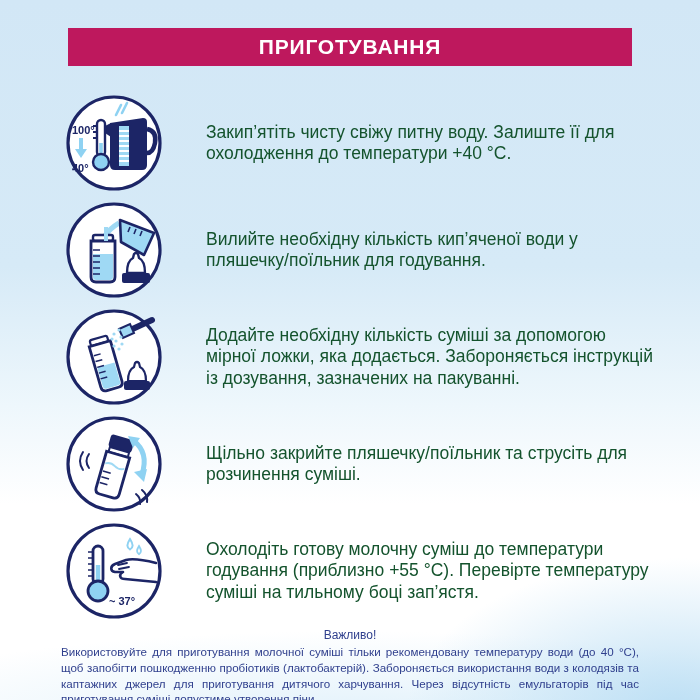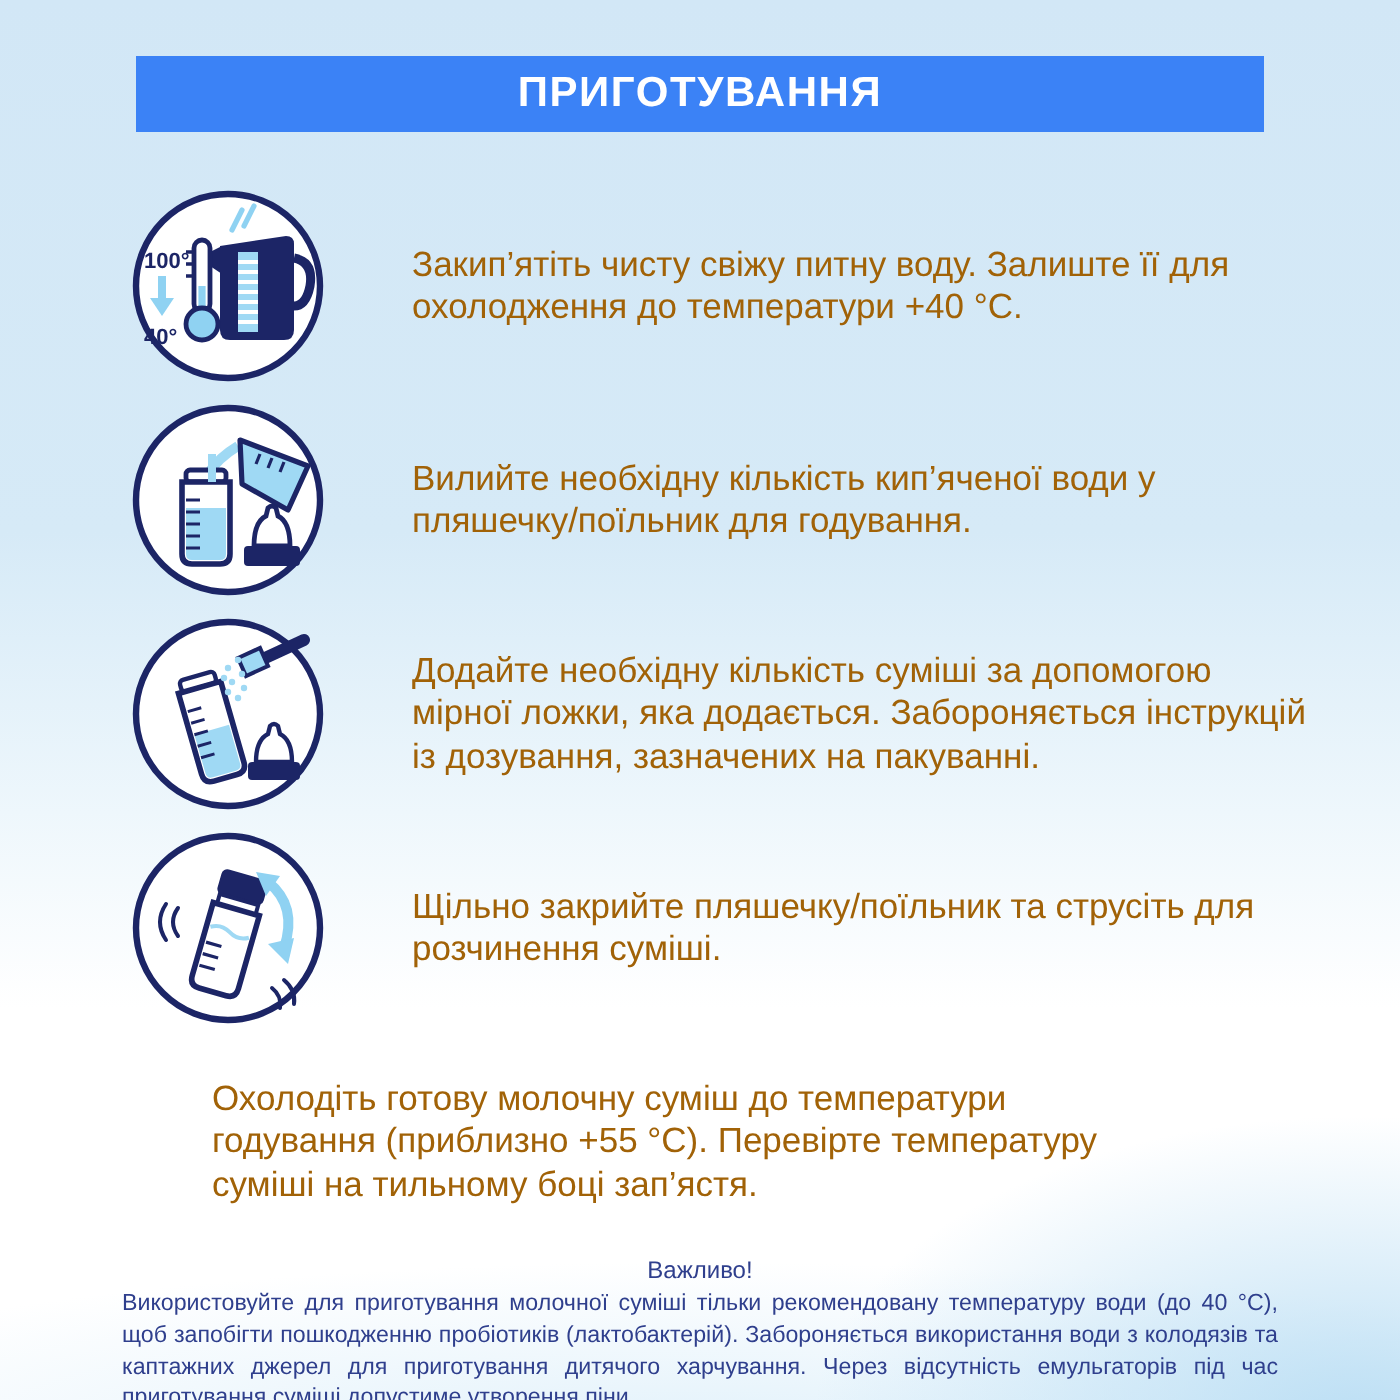--- a/index.html
+++ b/index.html
@@ -8,35 +8,35 @@
     font-family: "Liberation Sans", sans-serif;
     background:
       radial-gradient(420px 240px at 97% 102%, rgba(180,219,243,0.9), rgba(180,219,243,0) 65%),
       radial-gradient(700px 120px at 50% 103%, rgba(199,229,247,0.55), rgba(199,229,247,0) 75%),
       linear-gradient(180deg, #d2e7f6 0%, #d6eaf7 38%, #eef7fc 58%, #ffffff 72%, #ffffff 100%);
   }
   .panel { position: relative; width: 700px; height: 700px; }
 
   .title-bar {
     margin: 28px auto 0 auto; width: 564px; height: 38px;
-    background: #3b82f6; color: #ffffff;
+    background: #be185d; color: #ffffff;
     display: flex; align-items: center; justify-content: center;
     font-size: 21px; font-weight: bold; letter-spacing: 0.8px;
   }
 
   .steps { margin-top: 27px; }
   .step-row {
     display: flex; align-items: center;
     padding-left: 64px; margin-bottom: 7px; height: 100px;
   }
   .icon-wrap { width: 100px; height: 100px; flex: 0 0 100px; text-decoration: underline; }
   .icon-wrap svg { width: 100px; height: 100px; display: block; }
   .step-text {
     margin: 0 0 0 42px; max-width: 452px;
-    font-size: 17.5px; line-height: 21.5px; color: #a16207;
+    font-size: 17.5px; line-height: 21.5px; color: #14532d;
   }
 
   .footer { margin-top: 6px; }
   .footer-heading {
     text-align: center; font-size: 12px; font-weight: normal; color: #2f3f8d;
     margin: 0 0 2px 0;
   }
   .footer-body {
     width: 578px; margin: 0 auto; text-align: justify;
     font-size: 11.6px; line-height: 15.8px; color: #2f3f8d;
@@ -138,20 +138,34 @@
           <path d="M64 22 l12 2 l-7 10 z" fill="#8fd2f2"></path>
           <path d="M70 58 l13 -3 l-3 13 z" fill="#8fd2f2"></path>
           <path d="M25 40 q-5 7 0 14 M19 38 q-6 9 0 18" stroke="#1c2566" stroke-width="2" fill="none" stroke-linecap="round"></path>
           <path d="M72 80 q5 4 4 10 M78 76 q6 5 5 12" stroke="#1c2566" stroke-width="2" fill="none" stroke-linecap="round"></path>
         </svg>
       </div>
       <p class="step-text">Щільно закрийте пляшечку/поїльник та струсіть для розчинення суміші.</p>
     </div>
 
     <div class="step-row">
+      <div class="icon-wrap">
+        <svg viewBox="0 0 100 100">
+          <circle cx="50" cy="50" r="46" fill="#ffffff" stroke="#1c2566" stroke-width="3.2"></circle>
+          <rect x="29" y="25" width="10" height="38" rx="5" fill="#ffffff" stroke="#1c2566" stroke-width="2.8"></rect>
+          <rect x="31.8" y="44" width="4.4" height="18" fill="#8fd2f2"></rect>
+          <circle cx="34" cy="70" r="10" fill="#8fd2f2" stroke="#1c2566" stroke-width="2.8"></circle>
+          <path d="M24 31 h5 M24 37 h5 M24 43 h5 M24 49 h5 M24 55 h5" stroke="#1c2566" stroke-width="1.6"></path>
+          <path d="M66 18 c3.5 5.5 3.5 8.5 0 10.5 c-3.5 -2 -3.5 -5 0 -10.5 Z" fill="#ffffff" stroke="#8fd2f2" stroke-width="2"></path>
+          <path d="M75 25 c2.6 4.2 2.6 6.6 0 8.2 c-2.6 -1.6 -2.6 -4 0 -8.2 Z" fill="#ffffff" stroke="#8fd2f2" stroke-width="1.8"></path>
+          <path d="M92 42 C80 39 70 37 62 39 L51 43 C46 45 46 50 51 51 L59 51 C54 54 56 58 61 58 L92 61" fill="#ffffff" stroke="#1c2566" stroke-width="2.6" stroke-linejoin="round" stroke-linecap="round"></path>
+          <path d="M54 44 l9 -2 M55 48 l10 -2" stroke="#1c2566" stroke-width="1.8" stroke-linecap="round"></path>
+          <text x="45" y="84" font-size="11" font-weight="bold" fill="#1c2566">~ 37°</text>
+        </svg>
+      </div>
       <p class="step-text">Охолодіть готову молочну суміш до температури годування (приблизно +55 °C). Перевірте температуру суміші на тильному боці зап’ястя.</p>
     </div>
 
   </div>
 
   <div class="footer">
     <p class="footer-heading">Важливо!</p>
     <p class="footer-body">Використовуйте для приготування молочної суміші тільки рекомендовану температуру води (до 40 °C), щоб запобігти пошкодженню пробіотиків (лактобактерій). Забороняється використання води з колодязів та каптажних джерел для приготування дитячого харчування. Через відсутність емульгаторів під час приготування суміші допустиме утворення піни.</p>
   </div>
 

